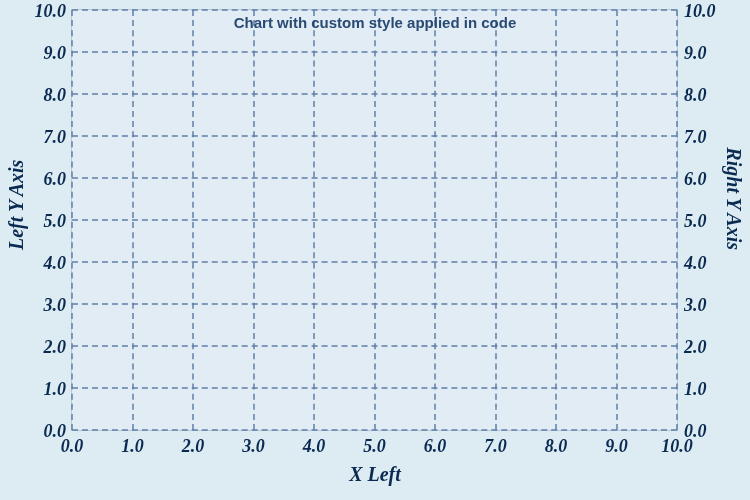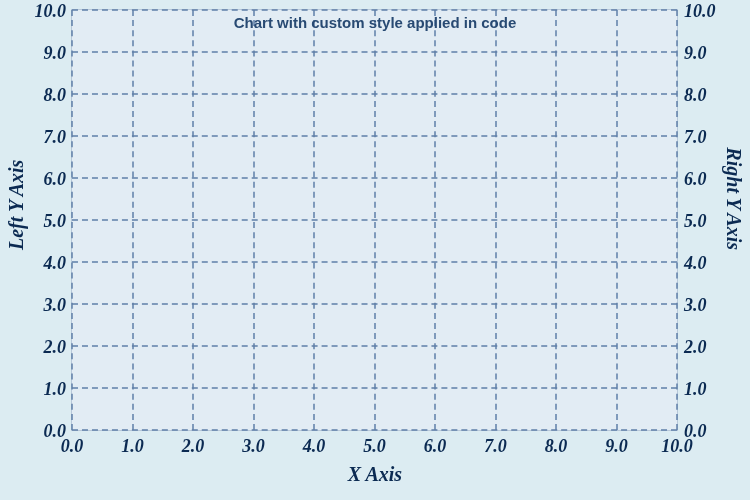--- a/index.html
+++ b/index.html
@@ -143,21 +143,21 @@
       <div class="grid-line-h" style="top: 293px;"></div>
       <div class="grid-line-h" style="top: 251px;"></div>
       <div class="grid-line-h" style="top: 209px;"></div>
       <div class="grid-line-h" style="top: 167px;"></div>
       <div class="grid-line-h" style="top: 125px;"></div>
       <div class="grid-line-h" style="top: 83px;"></div>
       <div class="grid-line-h" style="top: 41px;"></div>
       <div class="grid-line-h" style="top: -1px;"></div>
     </div>
 
-  <div class="x-axis-label">X Axis</div>
+  <div class="x-axis-label">X Left</div>
   <div class="y-axis-label-left">Left Y Axis</div>
   <div class="y-axis-label-right">Right Y Axis</div>
 
   <div id="tick-layer">
       <div class="x-tick" style="left: 72px;">0.0</div>
       <div class="x-tick" style="left: 132.5px;">1.0</div>
       <div class="x-tick" style="left: 193px;">2.0</div>
       <div class="x-tick" style="left: 253.5px;">3.0</div>
       <div class="x-tick" style="left: 314px;">4.0</div>
       <div class="x-tick" style="left: 374.5px;">5.0</div>

